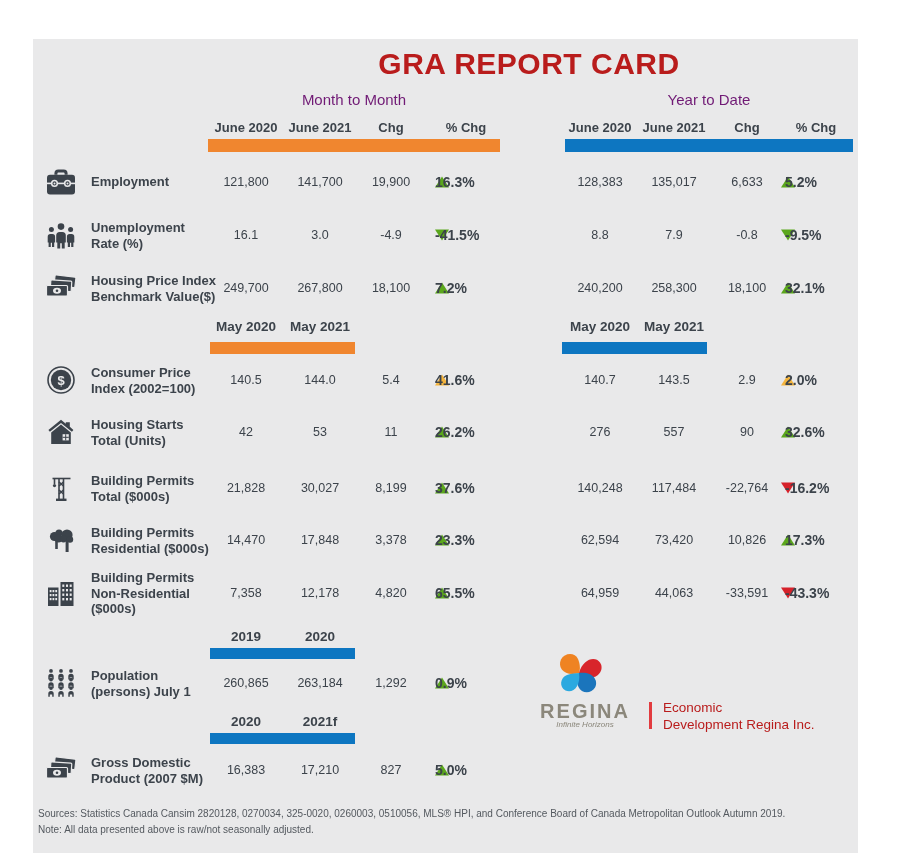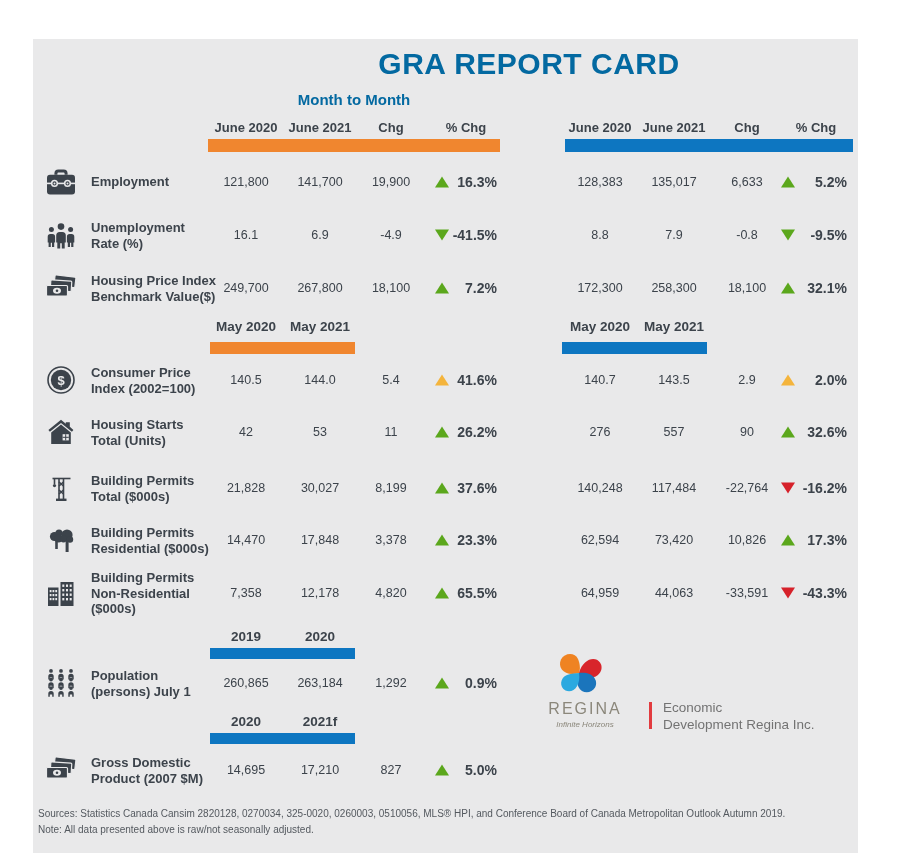--- a/index.html
+++ b/index.html
@@ -1,67 +1,68 @@
 <!DOCTYPE html>
 <html><head>
 <meta charset="utf-8">
 <style>
   *{margin:0;padding:0;box-sizing:border-box}
   html,body{background:#fff}
   body{width:899px;height:864px;font-family:"Liberation Sans",sans-serif}
   .page{position:relative;width:899px;height:864px;background:#fff;overflow:hidden}
   .card{position:absolute;left:33px;top:39px;width:825px;height:814px;background:#E9E9EA;color:#3C434B}
   .title{position:absolute;top:8px;left:160px;width:672px;text-align:center;
-         font-size:30px;font-weight:bold;letter-spacing:.5px;color:#0369a1}
-  .sec{position:absolute;top:52px;font-size:15px;font-weight:bold;text-align:center;color:#0369a1}
+         font-size:30px;font-weight:bold;letter-spacing:.5px;color:#b91c1c}
+  .sec{position:absolute;top:52px;font-size:15px;font-weight:normal;text-align:center;color:#701a75}
   .sec.m{left:175px;width:292px}
   .sec.y{left:532px;width:288px}
   .hrow,.shrow,.row{position:absolute;left:0;width:100%;height:0}
   .c{position:absolute;top:0;transform:translateY(-50%)}
   .v{font-size:12.5px;width:72px;text-align:center;white-space:nowrap}
   .hd{font-weight:bold;font-size:13px}
   .sh{font-weight:bold;font-size:13.5px}
   .lb{left:58px;width:130px;font-size:13px;font-weight:bold;line-height:15.5px}
   .ic{left:8px;width:40px;text-align:center}
   .ic svg{display:block;margin:0 auto}
   .m1{left:177px}.m2{left:251px}.mc{left:322px}
   .y1{left:531px}.y2{left:605px}.yc{left:678px}
   .ar{width:22px;text-align:center;line-height:0}
   .ma{left:398px}.ya{left:744px}
-  .pct{font-size:14px;font-weight:bold;text-align:right;white-space:nowrap}
+  .pct{font-size:14px;font-weight:bold;white-space:nowrap}
   .mp{left:402px;width:62px}.yp{left:752px;width:62px}
   .hc{text-align:center}
   .tri{display:inline-block;width:0;height:0;border-left:7px solid transparent;border-right:7px solid transparent}
   .tri[data-arrow~="up"]{border-bottom:11px solid}
   .tri[data-arrow~="down"]{border-top:11px solid}
   .tri[data-arrow~="green"]{color:#5BA71C}
   .tri[data-arrow~="amber"]{color:#F4B43C}
   .tri[data-arrow~="red"]{color:#D6212A}
   .bar{position:absolute;height:13px}
   .bar.orange{background:#F0862F}
   .bar.blue{background:#0D76C1}
   .bar.sub{height:12px}
   .foot{position:absolute;left:5px;font-size:10px;line-height:14px;color:#54595F;white-space:nowrap}
   .lg-mark{position:absolute;left:522px;top:612px}
   .lg-word{position:absolute;left:504px;top:661px;width:96px;text-align:center;
-           font-size:16px;font-weight:normal;letter-spacing:2px;color:#8B877B}
+           font-size:20px;font-weight:bold;letter-spacing:2px;color:#8B877B}
   .lg-tag{position:absolute;left:504px;top:681px;width:96px;text-align:center;
           font-size:8px;font-style:italic;color:#8B877B}
   .lg-div{position:absolute;left:616px;top:663px;width:3px;height:27px;background:#E23B3F}
-  .lg-org{position:absolute;left:630px;top:661px;font-size:13.5px;line-height:16.5px;color:#737373}
+  .lg-org{position:absolute;left:630px;top:661px;font-size:13.5px;line-height:16.5px;color:#b91c1c}
 </style>
 </head>
 <body>
 
 <div class="page">
 <div class="card">
 
   <div class="title">GRA REPORT CARD</div>
 
   <div class="sec m">Month to Month</div>
+  <div class="sec y">Year to Date</div>
 
   <div class="hrow" style="top:88px">
     <span class="c v hd m1">June 2020</span>
     <span class="c v hd m2">June 2021</span>
     <span class="c v hd mc">Chg</span>
     <span class="c hd mp hc">% Chg</span>
     <span class="c v hd y1">June 2020</span>
     <span class="c v hd y2">June 2021</span>
     <span class="c v hd yc">Chg</span>
     <span class="c hd yp hc">% Chg</span>
@@ -110,21 +111,21 @@
             <path d="M21.8 26v-4.6h-.9v-5.6a2.7 2.7 0 0 1 2.7-2.7h2a2.7 2.7 0 0 1 2.7 2.7v5.6h-.9V26h-2.2v-4.2H24V26z"></path>
             <circle cx="15" cy="5.6" r="3.3"></circle>
             <path d="M11.3 27.5v-6h-1.1v-7a3.5 3.5 0 0 1 3.5-3.5h2.6a3.5 3.5 0 0 1 3.5 3.5v7h-1.1v6h-2.9v-5.2h-1.6v5.2z"></path>
           </svg>
     </span>
     <div class="c lb">
       <div>Unemployment</div>
       <div>Rate (%)</div>
     </div>
     <span class="c v m1">16.1</span>
-    <span class="c v m2">6.9</span>
+    <span class="c v m2">3.0</span>
     <span class="c v mc">-4.9</span>
     <span class="c ar ma"><i class="tri" data-arrow="down green"></i></span>
     <span class="c pct mp">-41.5%</span>
     <span class="c v y1">8.8</span>
     <span class="c v y2">7.9</span>
     <span class="c v yc">-0.8</span>
     <span class="c ar ya"><i class="tri" data-arrow="down green"></i></span>
     <span class="c pct yp">-9.5%</span>
   </div>
 
@@ -142,21 +143,21 @@
     </span>
     <div class="c lb">
       <div>Housing Price Index</div>
       <div>Benchmark Value($)</div>
     </div>
     <span class="c v m1">249,700</span>
     <span class="c v m2">267,800</span>
     <span class="c v mc">18,100</span>
     <span class="c ar ma"><i class="tri" data-arrow="up green"></i></span>
     <span class="c pct mp">7.2%</span>
-    <span class="c v y1">172,300</span>
+    <span class="c v y1">240,200</span>
     <span class="c v y2">258,300</span>
     <span class="c v yc">18,100</span>
     <span class="c ar ya"><i class="tri" data-arrow="up green"></i></span>
     <span class="c pct yp">32.1%</span>
   </div>
 
   <div class="shrow" style="top:287px">
     <span class="c v sh m1">May 2020</span>
     <span class="c v sh m2">May 2021</span>
     <span class="c v sh y1">May 2020</span>
@@ -372,21 +373,21 @@
               <rect x="2.5" y="10.5" width="21" height="10.5" rx="1"></rect>
             </g>
             <ellipse cx="13" cy="15.7" rx="4" ry="3" fill="#E9E9EA"></ellipse>
             <circle cx="13" cy="15.7" r="1.3"></circle>
           </svg>
     </span>
     <div class="c lb">
       <div>Gross Domestic</div>
       <div>Product (2007 $M)</div>
     </div>
-    <span class="c v m1">14,695</span>
+    <span class="c v m1">16,383</span>
     <span class="c v m2">17,210</span>
     <span class="c v mc">827</span>
     <span class="c ar ma"><i class="tri" data-arrow="up green"></i></span>
     <span class="c pct mp">5.0%</span>
   </div>
 
   <span class="lg-mark">
     <svg width="50" height="52" viewBox="0 0 50 52">
           <path fill="#EF8322" d="M24 22C10 26 2 17 6 8.5 9.5 1.5 20 1 23 8c2.3 5.5 2.3 10.5 1 14z"></path>
           <path fill="#D8252B" d="M24 22C28 8 40 4.5 45 11.5c4.3 6-.5 15-9 15-5.5 0-10-1.5-12-4.5z"></path>

